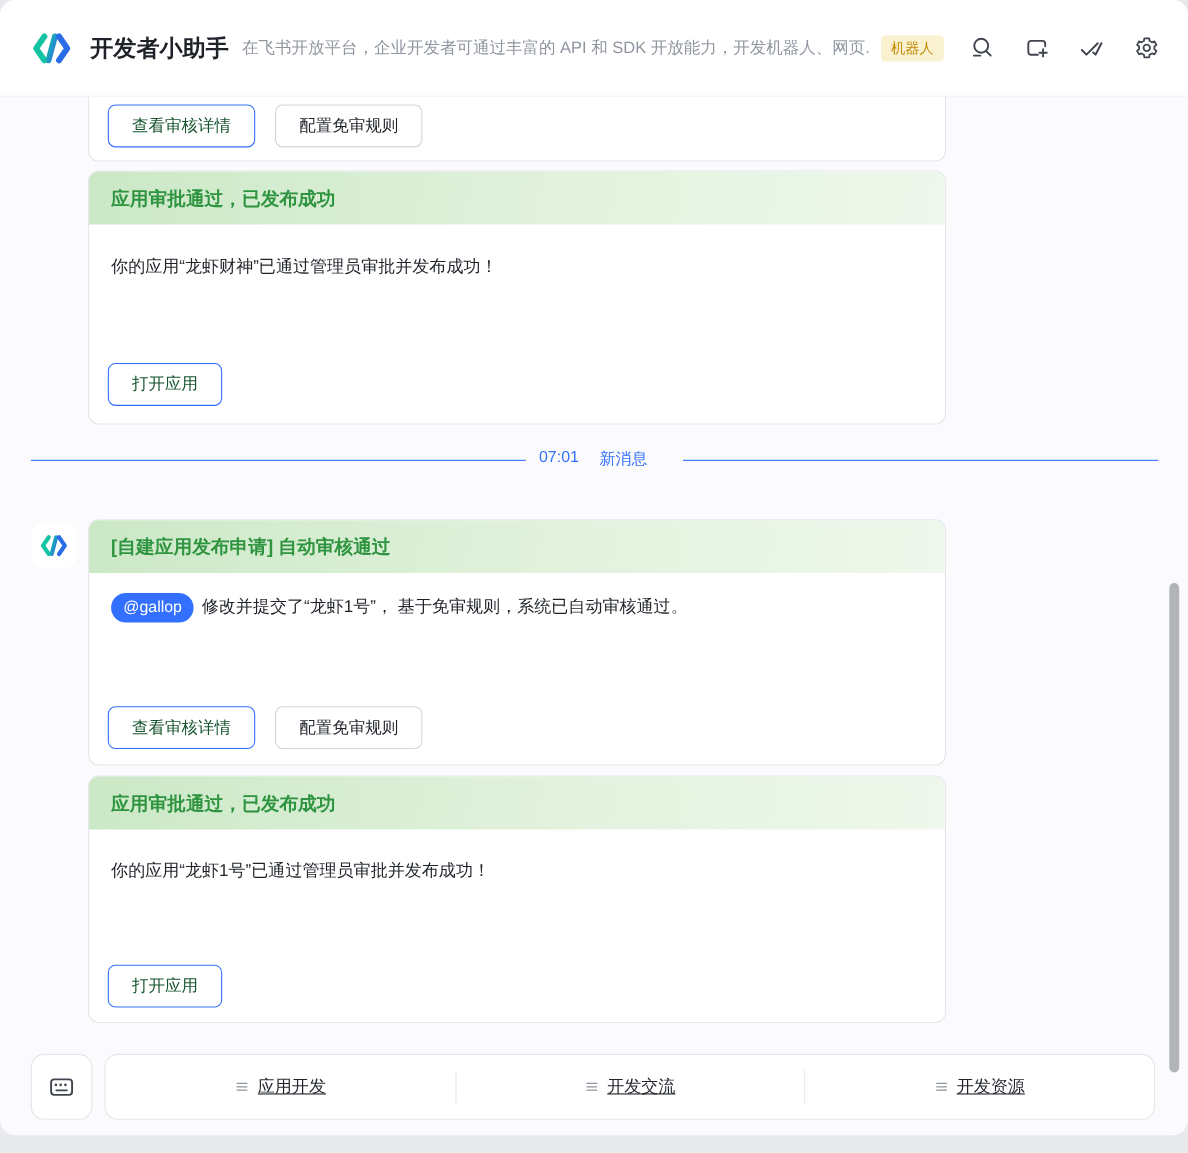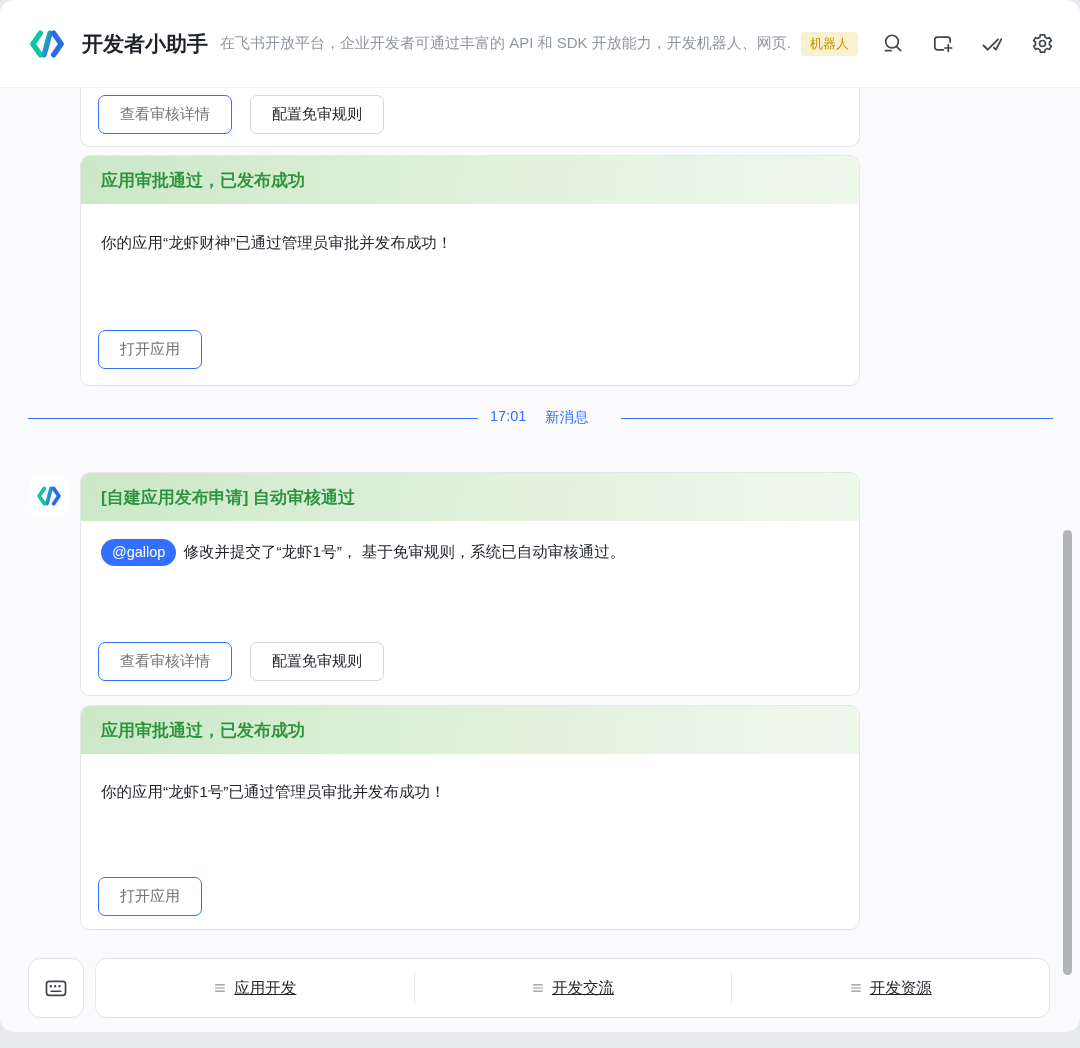--- a/index.html
+++ b/index.html
@@ -52,21 +52,21 @@
     display:inline-block; background:#3370ff; color:#ffffff;
     font-size:14.5px; padding:2px 11px 3px; border-radius:999px;
     margin-right:7px; cursor:pointer;
   }
   .btn-row { position:absolute; left:17px; display:flex; gap:18px; }
   .btn {
     height:39px; padding:0 21px; border-radius:7px; font-size:15px;
     display:flex; align-items:center; background:#ffffff; cursor:pointer;
     white-space:nowrap;
   }
-  .btn.primary { border:1px solid #3370ff; color:#737373; }
+  .btn.primary { border:1px solid #3370ff; color:#14532d; }
   .btn.secondary { border:1px solid #d2d5d9; color:#1f2329; }
   
   .nm-divider { position:absolute; left:0; width:1080px; height:20px; }
   .nm-line { position:absolute; top:10px; height:1px; background:#3370ff; }
   .nm-text { position:absolute; top:0; font-size:14.5px; color:#3370ff; white-space:nowrap; }
   
   .avatar {
     position:absolute; width:40px; height:40px; border-radius:9px;
     background:#ffffff; display:flex; align-items:center; justify-content:center;
   }
@@ -163,21 +163,21 @@
       <div class="card-body">
         <div class="body-text" style="padding-top:27px;">你的应用“龙虾财神”已通过管理员审批并发布成功！</div>
       </div>
       <div class="btn-row" style="top:174px;">
         <div class="btn primary">打开应用</div>
       </div>
     </div>
 
     <div class="nm-divider" style="top:320px;">
       <div class="nm-line" style="left:28px; width:450px;"></div>
-      <div class="nm-text" style="left:490px;">17:01</div>
+      <div class="nm-text" style="left:490px;">07:01</div>
       <div class="nm-text" style="left:545px;">新消息</div>
       <div class="nm-line" style="left:621px; width:432px;"></div>
     </div>
 
     <div class="avatar" style="left:29px; top:388px;">
       <svg width="28" height="28" viewBox="0 0 48 48" fill="none">
         <path d="M16 11 L7 24 L16 37" stroke="#14c3a4" stroke-width="6.5" fill="none" stroke-linecap="round" stroke-linejoin="round"></path>
         <path d="M27.5 11 L20.5 37" stroke="url(#lg1)" stroke-width="6.5" stroke-linecap="round"></path>
         <path d="M32 11 L41 24 L32 37" stroke="#2a6ce8" stroke-width="6.5" fill="none" stroke-linecap="round" stroke-linejoin="round"></path>
       </svg>

